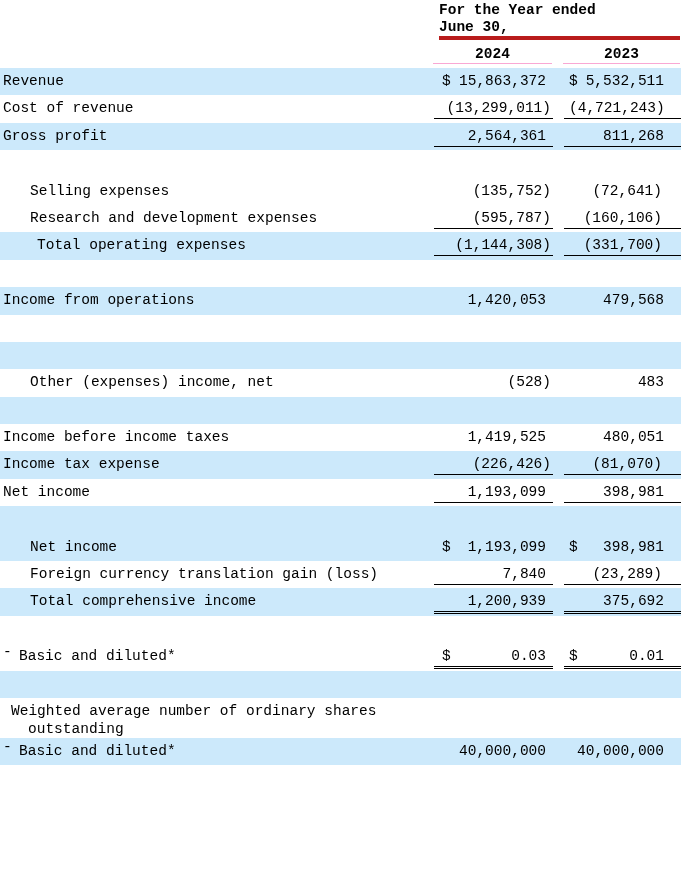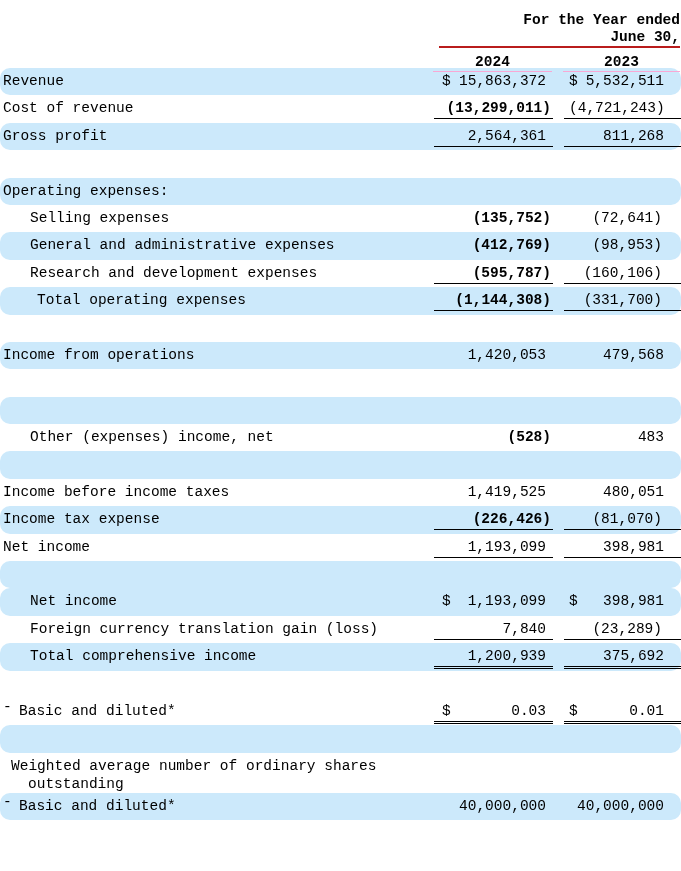--- a/index.html
+++ b/index.html
@@ -8,48 +8,48 @@
     width:681px;height:871px;overflow:hidden;
     font-family:"Liberation Mono","DejaVu Sans Mono",monospace;
     font-size:14.5px;color:#000;background:#fff;
   }
   
   .thead{display:flex;height:68px;}
   .thead .lspace{flex:1;}
   .head-cols{width:247px;margin-right:1px;}
   .htitle{
     margin-left:6px;
-    padding-top:12px;
-    text-align:right;font-weight:bold;line-height:17px;
-    border-bottom:2px solid #b91c1c;
+    padding-top:2px;
+    text-align:left;font-weight:bold;line-height:17px;
+    border-bottom:4px solid #b91c1c;
   }
   .year-row{display:flex;margin-top:6px;}
   .ycell{height:18px;line-height:16px;border-bottom:1px solid #f9a8d4;
          text-align:center;font-weight:bold;box-sizing:border-box;}
   .ycell.y1{width:119px;}
   .ygap{width:11px;}
   .ycell.y2{width:117px;}
   
-  .row{display:flex;height:27.4px;box-sizing:border-box;border-radius:10px;}
+  .row{display:flex;height:27.4px;box-sizing:border-box;}
   .row.shaded{background:var(--shade,#cce9fb);}
   .row.tall{height:40px;padding-left:8px;}
   .label{flex:1;padding:4px 0 0 3px;line-height:18px;white-space:nowrap;overflow:hidden;}
   .label.ind1{padding-left:30px;}
   .label.ind2{padding-left:37px;}
   .label2{padding-left:17px;line-height:18px;}
   .dash{display:inline-block;width:16px;position:relative;top:-4px;}
   .val{
     width:119px;margin-top:3px;height:21px;line-height:20px;
     display:flex;position:relative;box-sizing:border-box;
     padding:0 7px 0 8px;
     border-bottom:1px solid transparent;
     white-space:nowrap;
   }
   .val.c2{width:117px;margin-left:11px;padding:0 17px 0 5px;}
-  .val.c1.paren{padding-right:2px;font-weight:bold;}
+  .val.c1.paren{padding-right:2px;}
   .val.c2.paren{padding-right:19px;}
   .num{margin-left:auto;}
   .val.ul-single{border-bottom-color:#000;}
   .val.ul-double{border-bottom-color:#000;}
   .val.ul-double::after{
     content:"";position:absolute;left:0;right:0;bottom:-3px;height:1px;background:#000;
   }
 </style>
 </head>
 <body>
@@ -93,41 +93,27 @@
       <div class="row shaded">
         <div class="label"><span>Gross profit</span></div>
         <div class="val c1 ul-single">
           <span class="num">2,564,361</span>
         </div>
         <div class="val c2 ul-single">
           <span class="num">811,268</span>
         </div>
       </div>
       <div class="row"></div>
-      <div class="row shaded">
-        <div class="label"><span>Operating expenses:</span></div>
-        <div class="val c1"></div>
-        <div class="val c2"></div>
-      </div>
       <div class="row">
         <div class="label ind1"><span>Selling expenses</span></div>
         <div class="val c1 paren">
           <span class="num">(135,752)</span>
         </div>
         <div class="val c2 paren">
           <span class="num">(72,641)</span>
-        </div>
-      </div>
-      <div class="row shaded">
-        <div class="label ind1"><span>General and administrative expenses</span></div>
-        <div class="val c1 paren">
-          <span class="num">(412,769)</span>
-        </div>
-        <div class="val c2 paren">
-          <span class="num">(98,953)</span>
         </div>
       </div>
       <div class="row">
         <div class="label ind1"><span>Research and development expenses</span></div>
         <div class="val c1 ul-single paren">
           <span class="num">(595,787)</span>
         </div>
         <div class="val c2 ul-single paren">
           <span class="num">(160,106)</span>
         </div>

